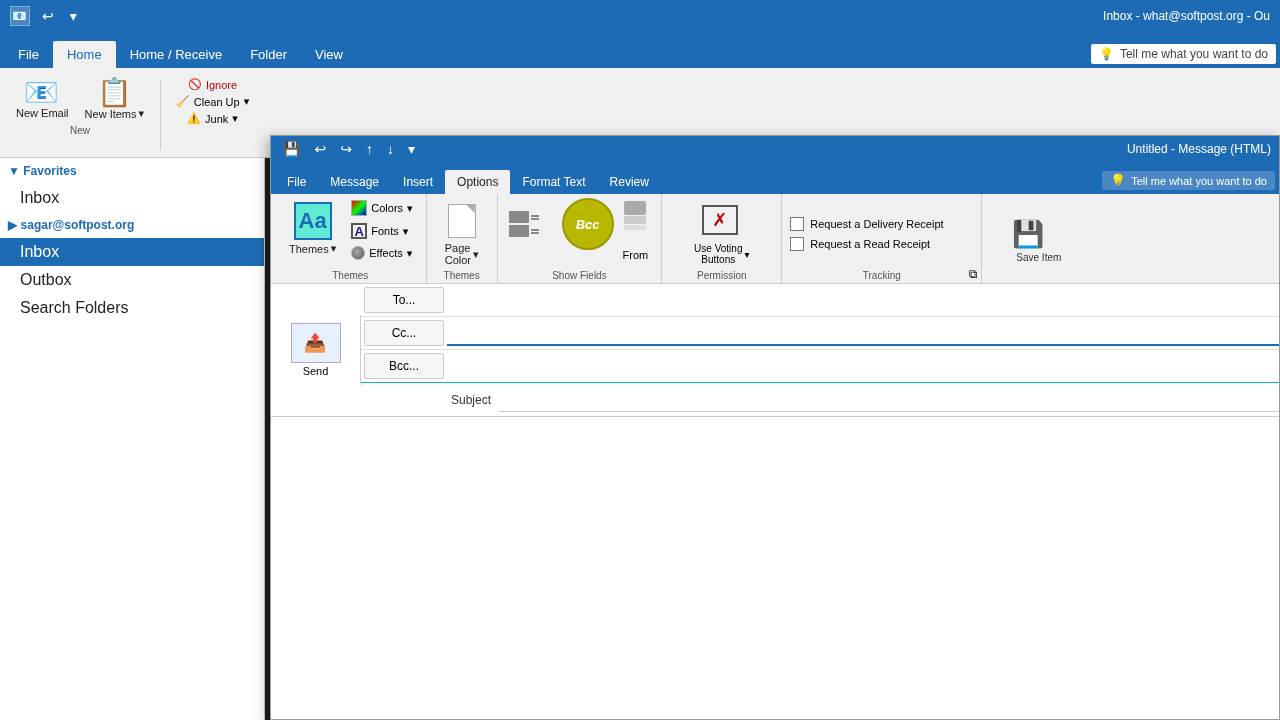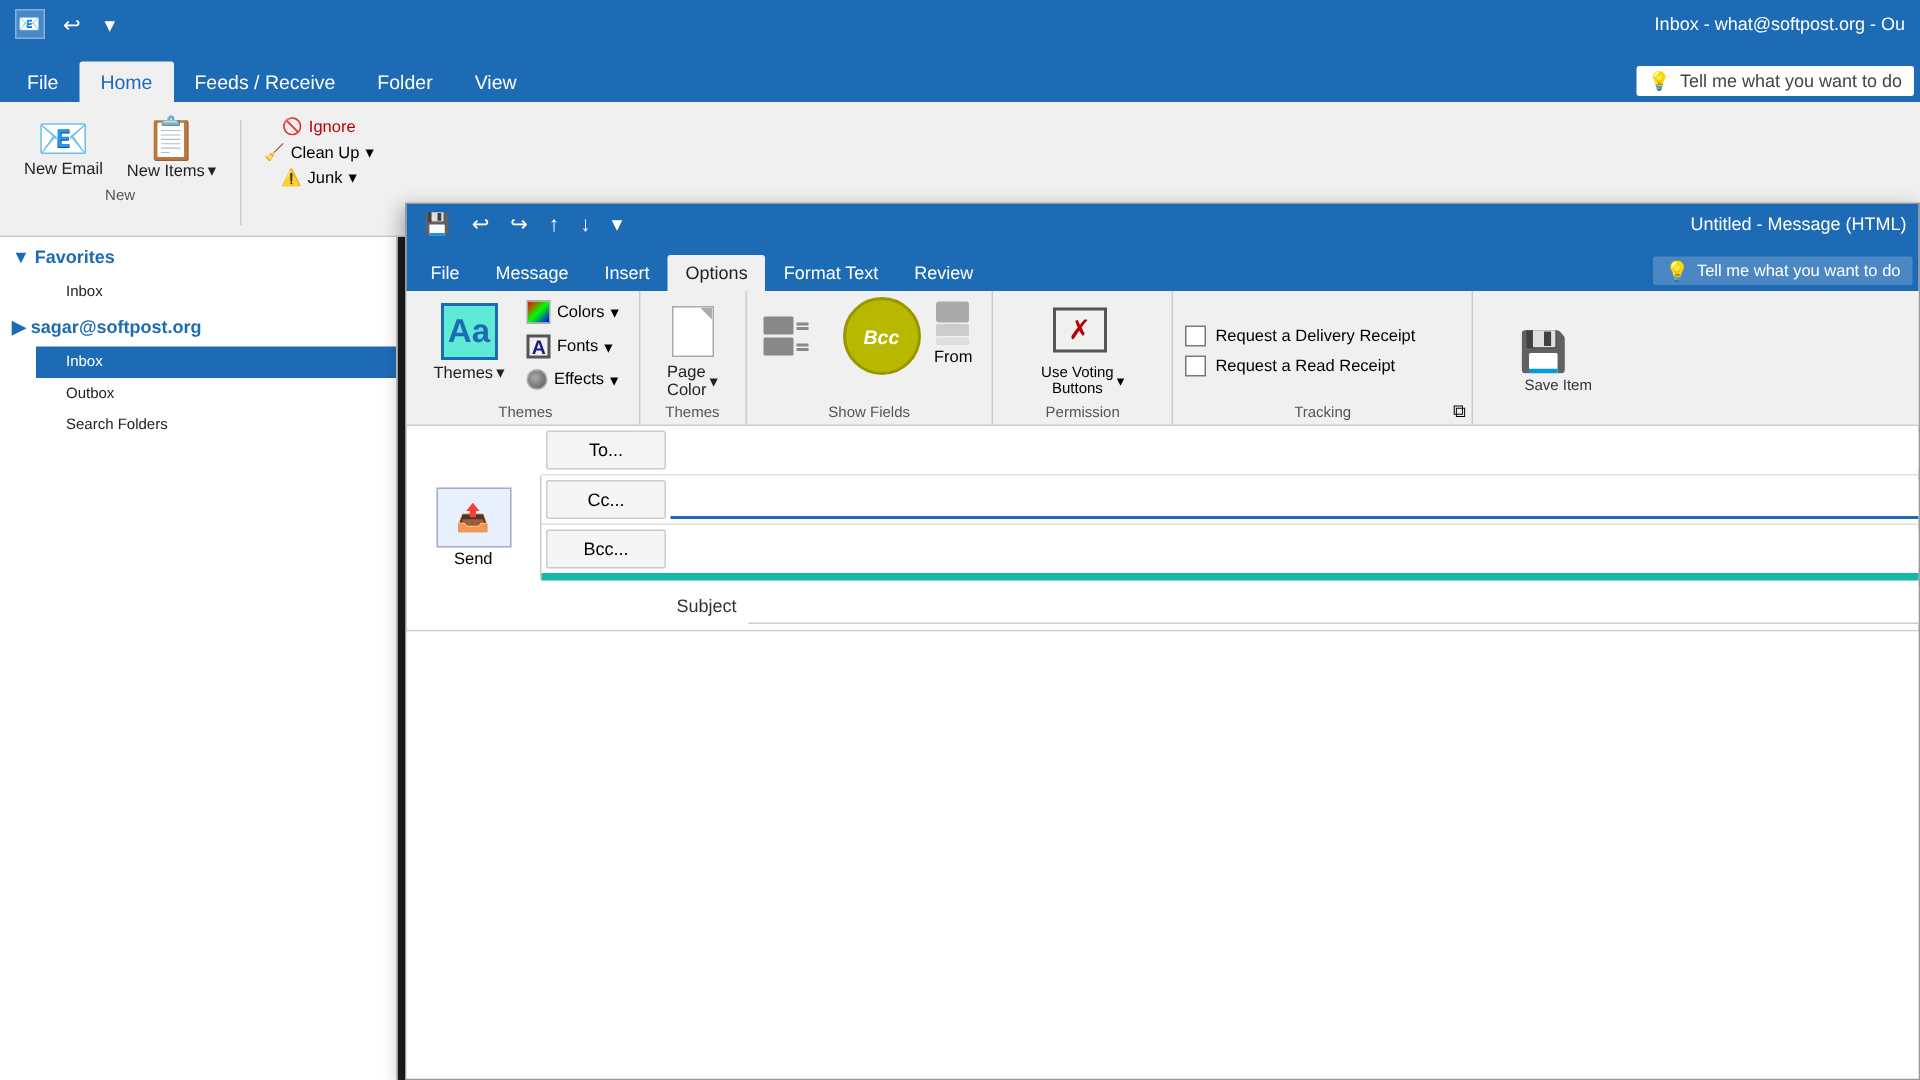--- a/index.html
+++ b/index.html
@@ -188,21 +188,21 @@
       color: white;
       font-size: 13px;
       font-weight: bold;
       border: 2px solid #999700;
       position: relative;
     }
     .from-btn {
       display: flex;
       flex-direction: column;
       align-items: center;
-      gap: 2px;
+      gap: 19px;
       cursor: pointer;
       padding: 3px 5px;
     }
     .from-label { font-size: 11px; }
 
     
     .permission-btn {
       display: flex;
       flex-direction: column;
       align-items: center;
@@ -309,24 +309,23 @@
       align-items: center;
       gap: 5px;
       padding: 6px 8px;
       font-size: 12px;
       font-weight: bold;
       color: #1e6bb5;
       cursor: pointer;
     }
     .sidebar-item {
       padding: 5px 10px 5px 20px;
-      font-size: 10px;
+      font-size: 16px;
       color: #222;
       cursor: pointer;
-      margin-left: 24px;
     }
     .sidebar-item.active {
       background: #1e6bb5;
       color: white;
     }
 
     
     .msg-quick-bar {
       background: #1e6bb5;
       height: 26px;
@@ -373,21 +372,21 @@
     <div class="title-bar-icon">📧</div>
     <button class="msg-quick-btn">↩</button>
     <button class="msg-quick-btn">▾</button>
   </div>
   <div class="title-bar-right">Inbox - what@softpost.org - Ou</div>
 </div>
 
 <div class="main-nav">
   <div class="main-nav-tab">File</div>
   <div class="main-nav-tab active">Home</div>
-  <div class="main-nav-tab">Feeds / Receive</div>
+  <div class="main-nav-tab">Home / Receive</div>
   <div class="main-nav-tab">Folder</div>
   <div class="main-nav-tab">View</div>
   <div class="main-nav-search">
     <span>💡</span>
     <span>Tell me what you want to do</span>
   </div>
 </div>
 
 <div class="ribbon-outlook">
 
@@ -609,21 +608,21 @@
         </div>
         <div style="display:flex;flex-direction:column;flex:1;">
           <div style="display:flex;align-items:center;border-bottom:1px solid #e0e0e0;min-height:33px;">
             <button class="field-btn">To...</button>
             <input type="text" class="field-input" value="" style="">
           </div>
           <div style="display:flex;align-items:center;border-bottom:1px solid #e0e0e0;min-height:33px;">
             <button class="field-btn">Cc...</button>
             <input type="text" class="field-input focused" style="border-bottom: 2px solid rgb(30, 107, 181);">
           </div>
-          <div style="display:flex;align-items:center;border-bottom:5px solid #14b8a6;min-height:33px;">
+          <div style="display:flex;align-items:center;border-bottom:1px solid #14b8a6;min-height:33px;">
             <button class="field-btn">Bcc...</button>
             <input type="text" class="field-input" style="">
           </div>
           <div style="display:flex;align-items:center;min-height:33px;">
             <span class="subject-label">Subject</span>
             <input type="text" class="field-input" style="border-bottom: 1px solid rgb(204, 204, 204);">
           </div>
         </div>
       </div>
     </div>

